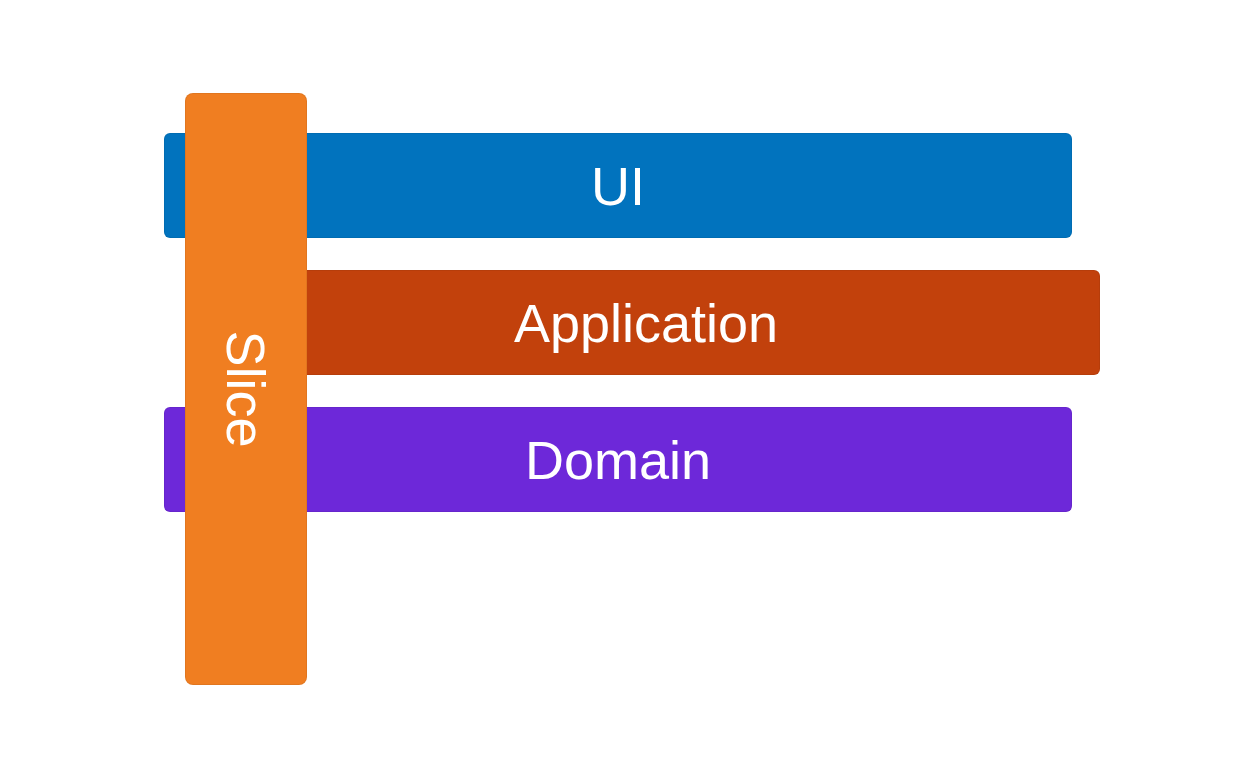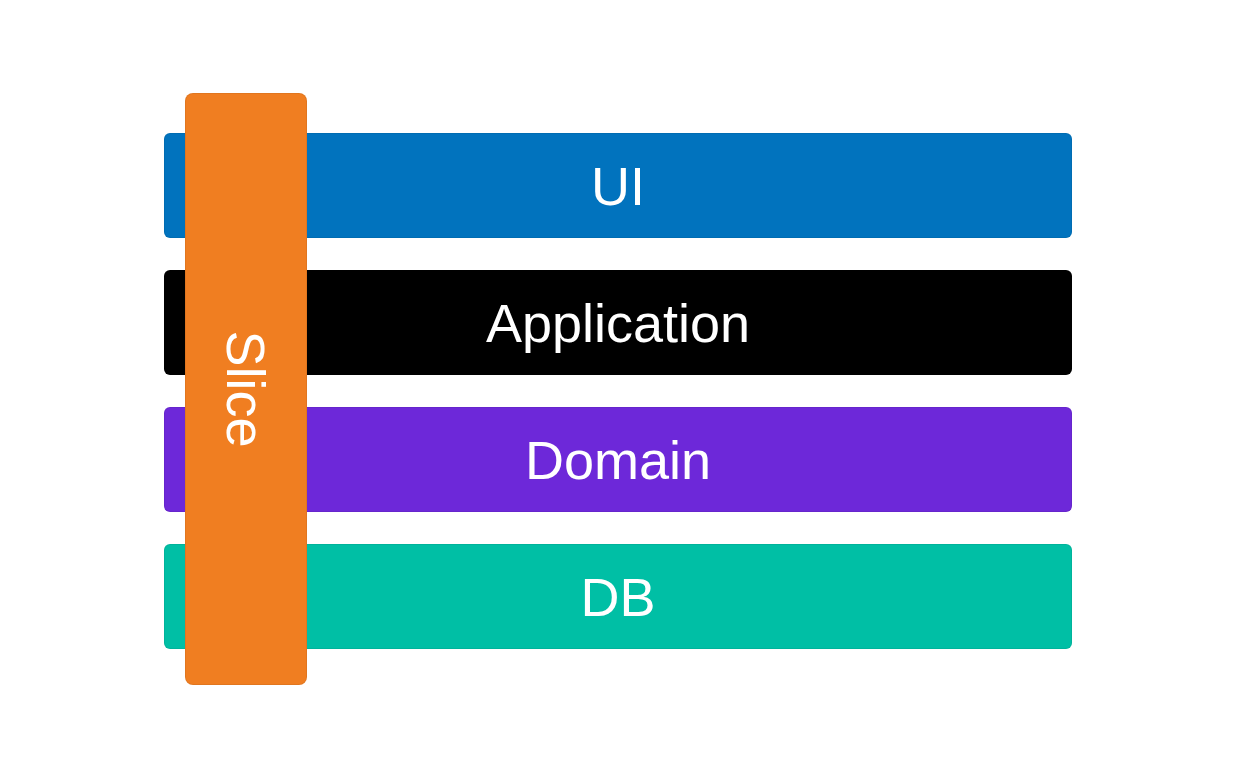--- a/index.html
+++ b/index.html
@@ -62,29 +62,26 @@
 </style>
 </head>
 <body>
 
 <div class="canvas">
 
   <div class="layer layer-0" style="background-color: rgb(1, 115, 190);">
     <span class="layer-label">UI</span>
   </div>
 
-  <div class="layer layer-1" style="background-color: #000000;">
+  <div class="layer layer-1" style="background-color: #c2410c; margin-left: 28px;">
     <span class="layer-label">Application</span>
   </div>
 
   <div class="layer layer-2" style="background-color: #6d28d9;">
     <span class="layer-label">Domain</span>
   </div>
 
-  <div class="layer layer-3" style="background-color: rgb(0, 191, 165);">
-    <span class="layer-label">DB</span>
-  </div>
 
   <div class="slice" style="background-color: rgb(240, 126, 33);">
     <span class="slice-label">Slice</span>
   </div>
 
 </div>
 
 </body></html>

